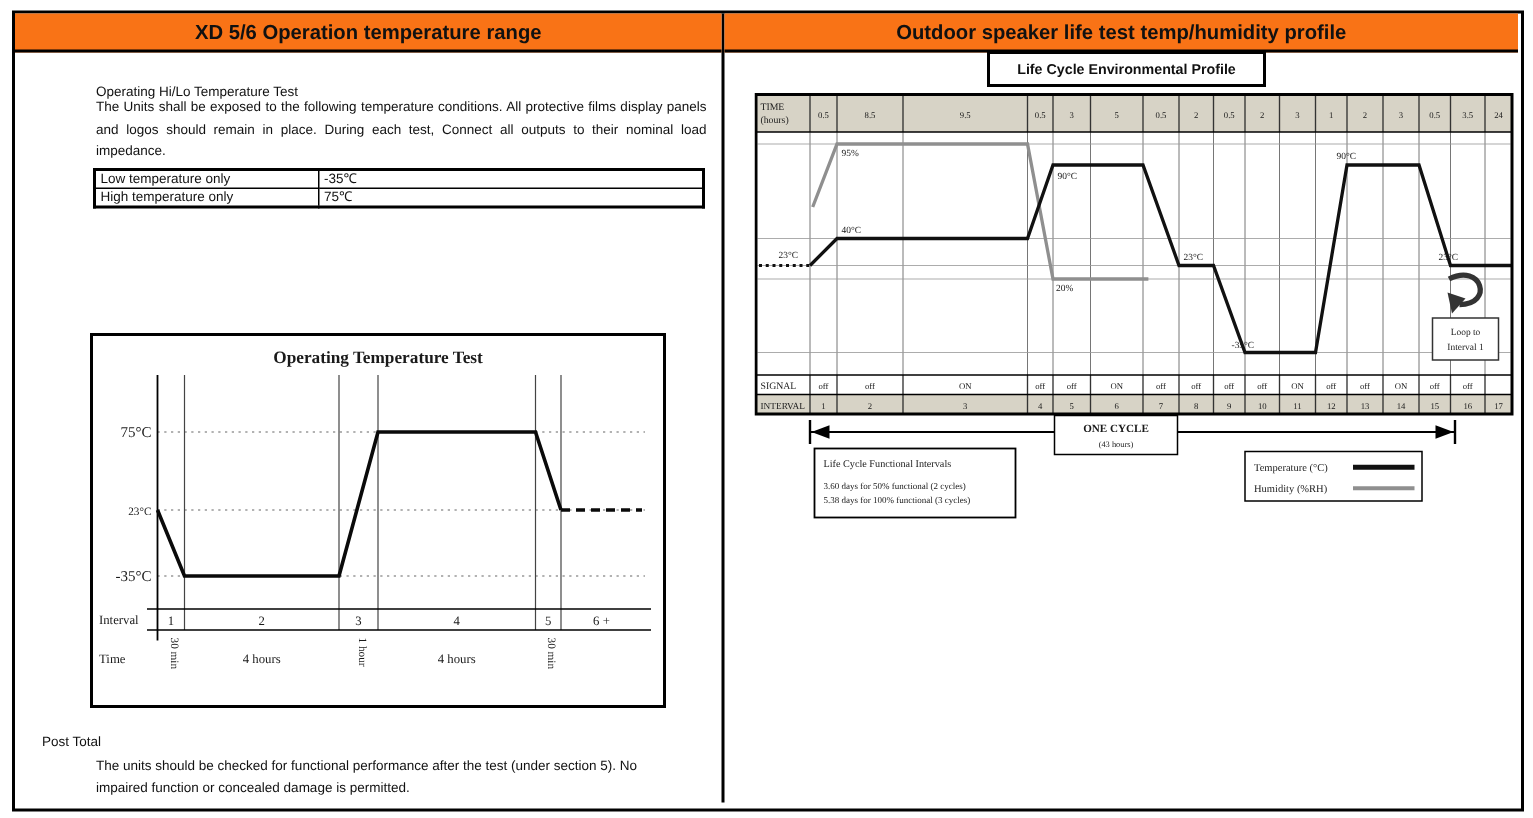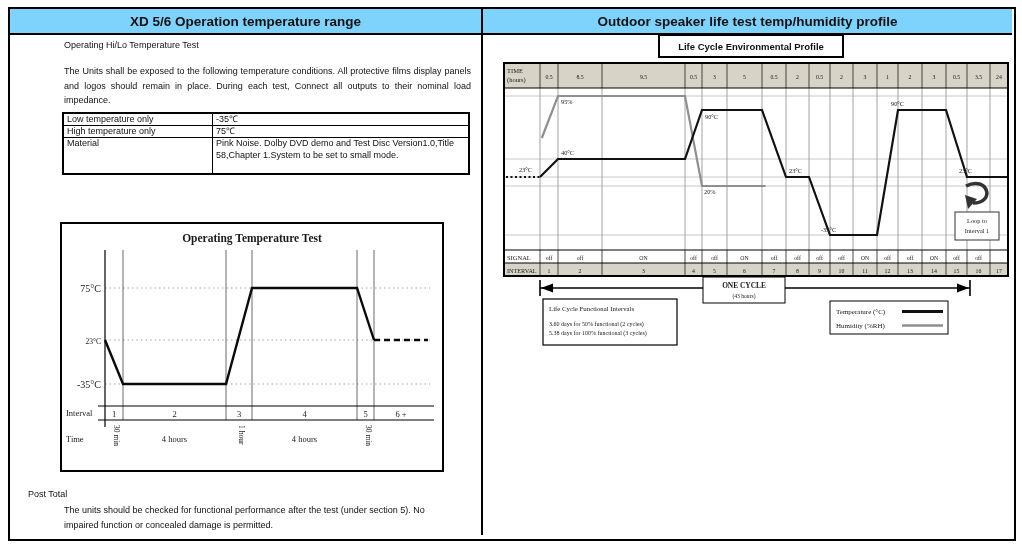--- a/index.html
+++ b/index.html
@@ -2,24 +2,24 @@
 <html><head>
 <meta charset="utf-8">
 <style>
   html,body{margin:0;padding:0;background:#fff;}
   body{width:1022px;height:545px;position:relative;overflow:hidden;
        font-family:"Liberation Sans",sans-serif;color:#111;}
   .frame{position:absolute;left:8px;top:7px;width:1004px;height:530px;border:2px solid #000;}
   .vdivider{position:absolute;left:481px;top:9px;width:2px;height:526px;background:#000;}
   .panel-header{position:absolute;top:9px;height:24px;border-bottom:2px solid #000;
         display:flex;align-items:center;justify-content:center;
-        font-weight:bold;font-size:13.5px;background:#7dd3fc;}
+        font-weight:bold;font-size:13.5px;background:#f97316;}
   #hdr-left{left:10px;width:471px;}
   #hdr-right{left:483px;width:529px;}
-  .subtitle{position:absolute;left:64px;top:40px;font-size:9px;}
+  .subtitle{position:absolute;left:64px;top:56px;font-size:9px;}
   .para{position:absolute;left:64px;top:64px;width:407px;font-size:9px;line-height:14.5px;text-align:justify;}
   table.spec{position:absolute;left:62px;top:112px;width:408px;border-collapse:collapse;
         border:2px solid #000;font-size:9px;padding-left:20px;}
   table.spec td{border:1px solid #000;vertical-align:top;padding:0 3px;line-height:11px;}
   table.spec td.c1{width:142px;}
   tr.r1 td,tr.r2 td{height:11px;}
   tr.r3 td{height:12px;}
   tr.r4 td{height:35px;line-height:11.5px;}
   tr.r5 td{height:12px;}
   tr.r6 td{height:15px;font-size:10.5px;line-height:14px;}
@@ -46,24 +46,20 @@
 
 <table class="spec">
   <tbody>
     <tr class="r1">
       <td class="c1">Low temperature only</td>
       <td>-35℃</td>
     </tr>
     <tr class="r2">
       <td class="c1">High temperature only</td>
       <td>75℃</td>
-    </tr>
-    <tr class="r4">
-      <td class="c1">Material</td>
-      <td>Pink Noise. Dolby DVD demo and Test Disc Version1.0,Title 58,Chapter 1.System to be set to small mode.</td>
     </tr>
   </tbody>
 </table>
 
 <svg id="left-chart" width="380" height="246" viewBox="0 0 380 246">
     <text x="190" y="18" font-size="11.5" text-anchor="middle" font-weight="bold">Operating Temperature Test</text>
     <line x1="43" y1="64" x2="368" y2="64" stroke="#999" stroke-width="0.9" stroke-dasharray="1.5,3"></line>
     <text x="39" y="67.5" font-size="10" text-anchor="end">75°C</text>
     <line x1="43" y1="116" x2="368" y2="116" stroke="#999" stroke-width="0.9" stroke-dasharray="1.5,3"></line>
     <text x="39" y="119.5" font-size="7.5" text-anchor="end">23°C</text>

